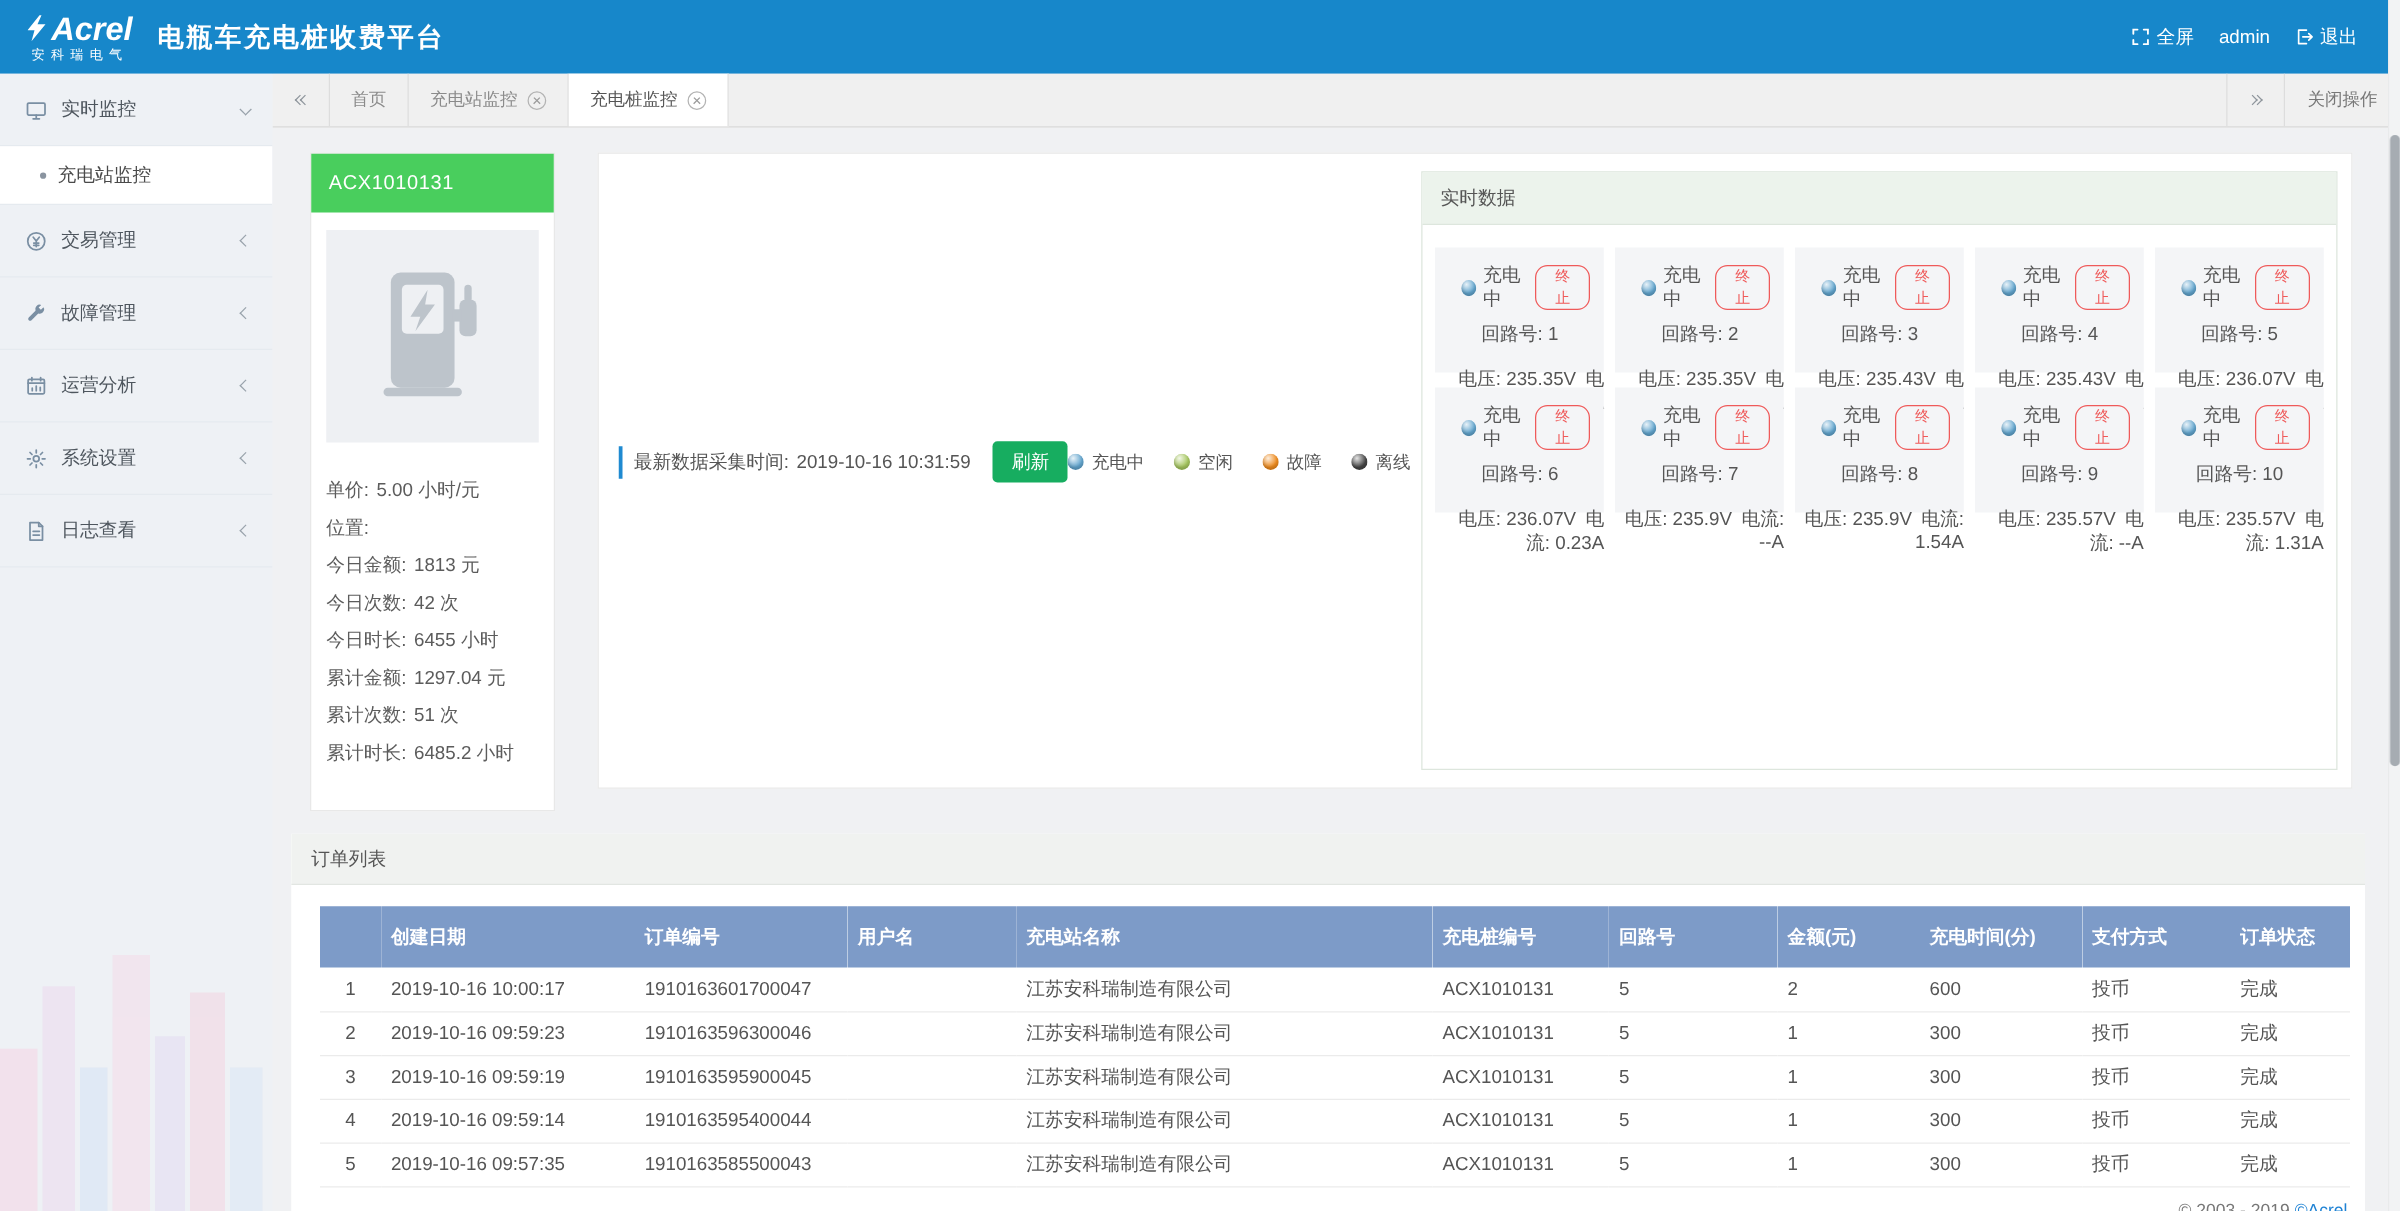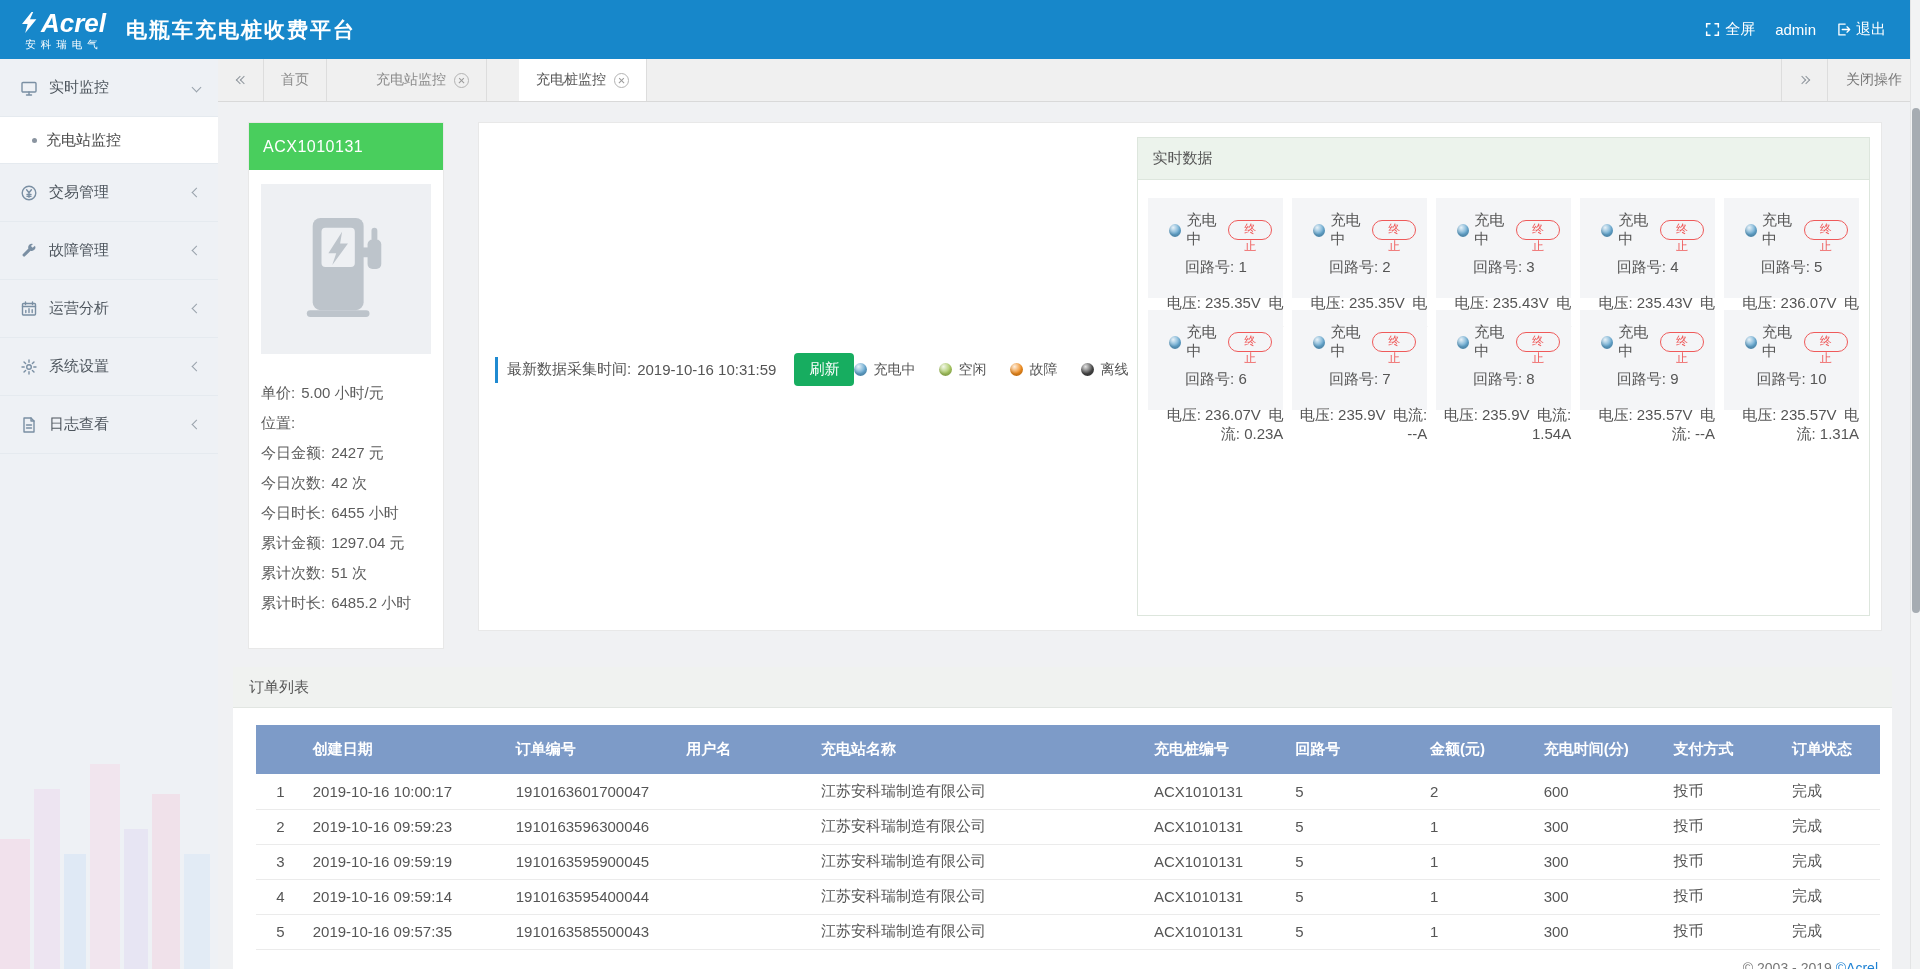--- a/index.html
+++ b/index.html
@@ -42,21 +42,21 @@
   .main-col { flex:1; display:flex; flex-direction:column; min-width:0; }
 
   
   .tabbar { height:43px; background:#f0f0f0; border-bottom:1px solid #d9d9d9; display:flex; align-items:stretch; flex:0 0 auto; }
   .tab-nav { width:46px; display:flex; align-items:center; justify-content:center; border-right:1px solid #ddd; cursor:pointer; }
   .tabbar-right { margin-left:auto; display:flex; align-items:stretch; }
   .tabbar-right .tab-nav { border-right:none; border-left:1px solid #ddd; }
   .chev { width:6px; height:6px; border-left:1.6px solid #8e959c; border-bottom:1.6px solid #8e959c; display:inline-block; }
   .chev-l { transform:rotate(45deg); margin-right:-2px; }
   .chev-r { transform:rotate(225deg); margin-left:-2px; }
-  .tabs { display:flex; align-items:stretch;gap:32px; }
+  .tabs { display:flex; align-items:stretch; }
   .tab { padding:0 17px; display:flex; align-items:center; gap:8px; border-right:1px solid #ddd;
     color:#8b8b8b; font-size:14px; cursor:pointer; white-space:nowrap; }
   .tab.active { background:#fff; color:#555; }
   .tab-close { width:15px; height:15px; border:1px solid #b3b3b3; border-radius:50%; position:relative; flex:0 0 auto; cursor:pointer; }
   .tab-close::before, .tab-close::after { content:""; position:absolute; left:3px; right:3px; top:50%; height:1.4px; background:#9a9a9a; }
   .tab-close::before { transform:rotate(45deg); }
   .tab-close::after { transform:rotate(-45deg); }
   .tab-closeops { display:flex; align-items:center; padding:0 18px; border-left:1px solid #ddd; color:#777; font-size:14px; cursor:pointer; }
 
   
@@ -91,21 +91,21 @@
   .realtime-box { border:1px solid #dde6dd; flex:1; display:flex; flex-direction:column; }
   .realtime-header { height:42px; background:#ecf3ec; border-bottom:1px solid #dde6dd; display:flex; align-items:center;
     padding-left:14px; color:#555; flex:0 0 auto; }
   .circuit-grid { padding:18px 10px; display:grid; grid-template-columns:repeat(5,1fr); column-gap:9px; row-gap:12px;
     align-content:start; }
   .circuit-card { background:#f4f5f7; height:100px; }
   .cc-top { display:flex; align-items:center; justify-content:space-between; padding:13px 11px 0 21px; }
   .cc-status { display:flex; align-items:center; gap:5px; }
   .dot-charging { width:13px; height:13px; }
   .stop-btn { border:1px solid var(--stop-red,#ef5a5a); color:var(--stop-red,#ef5a5a); background:transparent;
-    border-radius:10px; font-size:12px; height:20px; padding:0 10px; cursor:pointer; font-family:inherit; }
+    border-radius:10px; font-size:12px; height:36px; padding:0 10px; cursor:pointer; font-family:inherit; }
   .cc-line { text-align:center; color:#555; }
   .cc-circuit { margin-top:9px; }
   .cc-meter { margin-top:17px;text-align:right; }
 
   
   .orders-section { background:#fff; height:302px; overflow:hidden; }
   .orders-header { height:41px; background:#f0f2f0; border-bottom:1px solid #e2e6e2; display:flex; align-items:center;
     padding-left:16px; color:#555; }
   .orders-body { padding:17px 12px 0 23px; }
   table.orders { width:100%; border-collapse:collapse; table-layout:fixed; }
@@ -265,21 +265,21 @@
                   <rect x="76" y="14" width="6" height="14" rx="3"></rect>
                   <rect x="66" y="34" width="8" height="10"></rect>
                 </g>
                 <rect x="25" y="14" width="34" height="40" rx="4" fill="#eef0f3"></rect>
                 <polygon points="46,18 32,40 40,40 36,52 52,30 44,30" fill="#bdc4cb"></polygon>
               </svg>
             </div>
             <div>
                 <div class="info-line"><span class="info-label">单价:</span><span class="info-value">5.00 小时/元</span></div>
                 <div class="info-line"><span class="info-label">位置:</span><span class="info-value"></span></div>
-                <div class="info-line"><span class="info-label">今日金额:</span><span class="info-value">2427 元</span></div>
+                <div class="info-line"><span class="info-label">今日金额:</span><span class="info-value">1813 元</span></div>
                 <div class="info-line"><span class="info-label">今日次数:</span><span class="info-value">42 次</span></div>
                 <div class="info-line"><span class="info-label">今日时长:</span><span class="info-value">6455 小时</span></div>
                 <div class="info-line"><span class="info-label">累计金额:</span><span class="info-value">1297.04 元</span></div>
                 <div class="info-line"><span class="info-label">累计次数:</span><span class="info-value">51 次</span></div>
                 <div class="info-line"><span class="info-label">累计时长:</span><span class="info-value">6485.2 小时</span></div>
               </div>
           </div>
         </div>
 
         <div class="monitor-panel">

